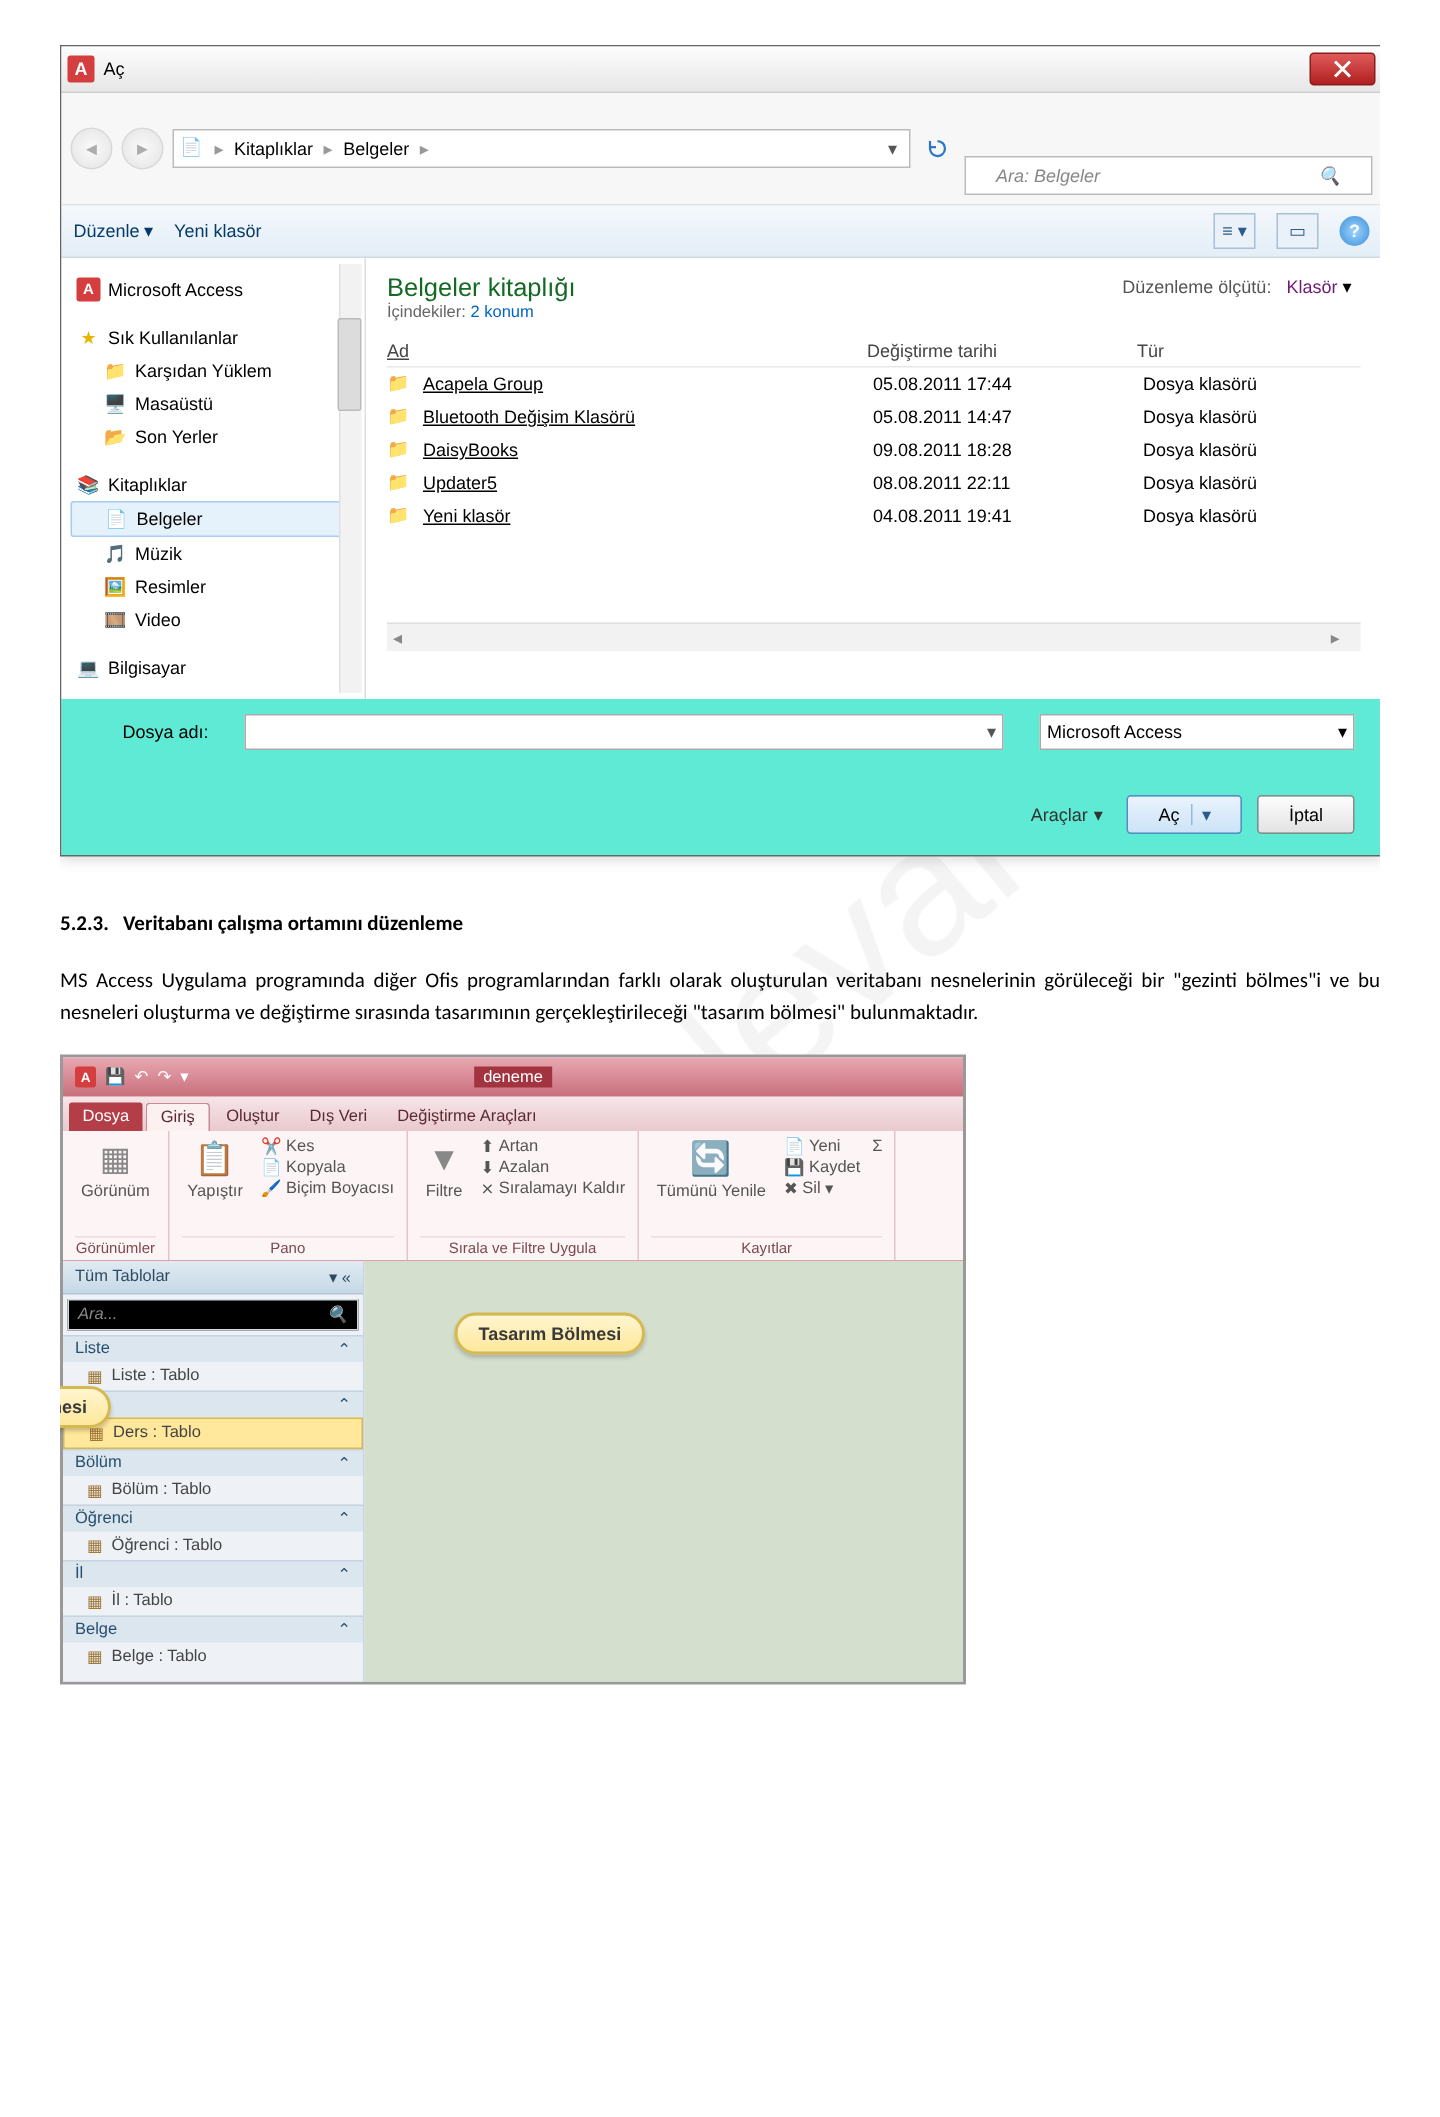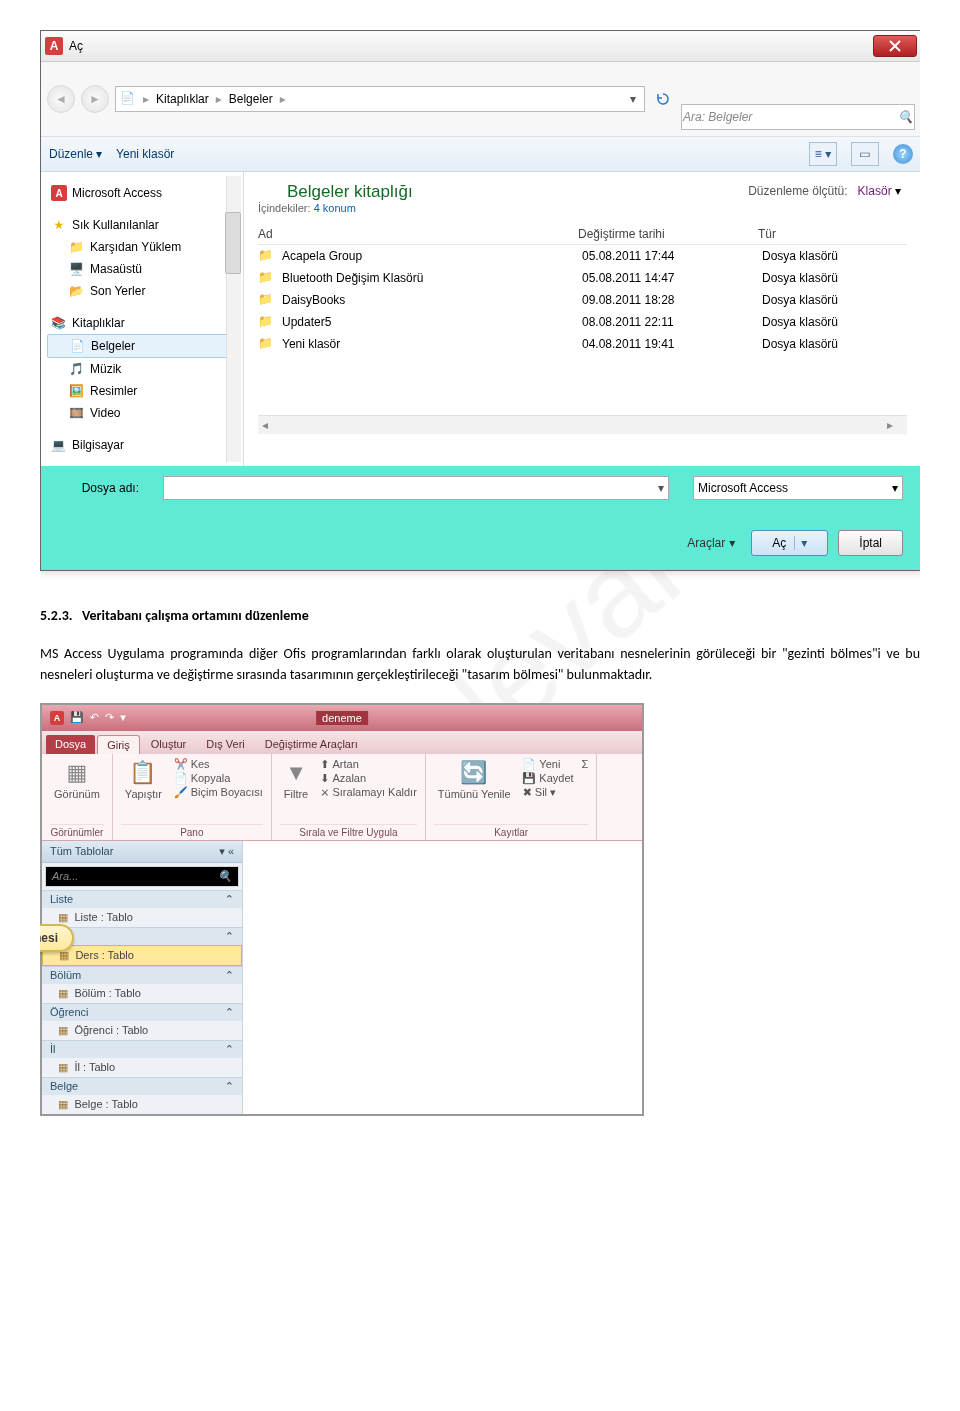--- a/index.html
+++ b/index.html
@@ -80,21 +80,21 @@
   }
   .breadcrumb .crumb { padding: 0 4px; cursor: pointer; }
   .breadcrumb .sep { color: #999; padding: 0 3px; }
   .dropdown-arrow { color: #555; padding: 0 4px; }
   .refresh {
     width: 24px; height: 24px; display: inline-flex; align-items: center; justify-content: center;
     color: #1a73e8; cursor: pointer;
   }
   .search {
     width: 230px; border: 1px solid #bbb; background: #fff;
-    display: flex; align-items: center; height: 24px; padding: 0 1px;
+    display: flex; align-items: center; height: 24px; padding: 0 20px;
     color: #888; font-style: italic; margin-top: 36px;
   }
   .search .mag { margin-left: auto; color: #555; }
 
   .toolbar {
     display: flex; align-items: center;
     background: linear-gradient(#f4f8fc, #e3eef7);
     border-bottom: 1px solid #cdd9e5;
     height: 34px; padding: 0 8px; gap: 14px;
   }
@@ -140,28 +140,28 @@
   .ic-recent { color:#d49b3a; }
   .ic-lib { color:#f4c26b; }
   .ic-doc { color:#6a6a6a; }
   .ic-music { color:#2a7abf; }
   .ic-pic { color:#2a7abf; }
   .ic-video { color:#2a7abf; }
   .ic-computer { color:#2a7abf; }
   .tree-spacer { height: 10px; }
 
   .listing { flex: 1; padding: 10px 14px; position: relative; }
-  .lib-title { color: #146a24; font-size: 17px; margin-left: 29px; }
+  .lib-title { color: #146a24; font-size: 17px; }
   .lib-sub { color: #666; font-size: 11px; margin-bottom: 10px; }
   .lib-sub a { color: #0066c0; }
   .criteria { position: absolute; right: 20px; top: 12px; font-size: 12px; }
   .criteria .lbl { color: #555; }
   .criteria .val { color: #701a75; }
   .columns { display: flex; color: #444; border-bottom: 1px solid #e7e7e7; padding: 3px 0; }
-  .col-name { width: 320px; }
+  .col-name { width: 320px; text-decoration: underline; }
   .col-date { width: 180px; }
   .col-type { flex: 1; }
   .row { display: flex; padding: 3px 0; align-items: center; cursor: pointer; }
   .row .fic { width: 18px; height: 16px; margin-right: 6px; color: #e8b84a; }
 
   .hscroll {
     height: 18px; background: #f2f2f2; border-top: 1px solid #e0e0e0;
     margin-top: 60px; display:flex; align-items:center; padding:0 4px;
   }
   .hscroll .arrow { width:16px; color:#888; }
@@ -399,21 +399,21 @@
 
     <div class="listing">
       <div class="criteria">
         <span class="lbl">Düzenleme ölçütü:</span>&nbsp;&nbsp;
         <span class="val">Klasör</span>
         <span> ▾</span>
       </div>
       <div class="lib-title">Belgeler kitaplığı</div>
       <div class="lib-sub">
         <span>İçindekiler:</span>
-        <a>4 konum</a>
+        <a>2 konum</a>
       </div>
       <div class="columns">
         <div class="col-name">Ad</div>
         <div class="col-date">Değiştirme tarihi</div>
         <div class="col-type">Tür</div>
       </div>
       <div id="file-rows">
             <div class="row">
               <span class="fic">📁</span>
     <div class="col-name" style="width:300px">Acapela Group</div>
@@ -637,16 +637,19 @@
             <div class="sb-grp-head">
               <span>Belge</span>
               <span>⌃</span>
             </div>
             <div class="sb-item">
               <span class="tic">▦</span>
               <span>Belge : Tablo</span>
             </div>
           </div>
     </div>
+    <div class="design-area">
+      <div class="bubble design">Tasarım Bölmesi</div>
+    </div>
   </div>
 </div>
 
 </div>
 
 </body></html>

